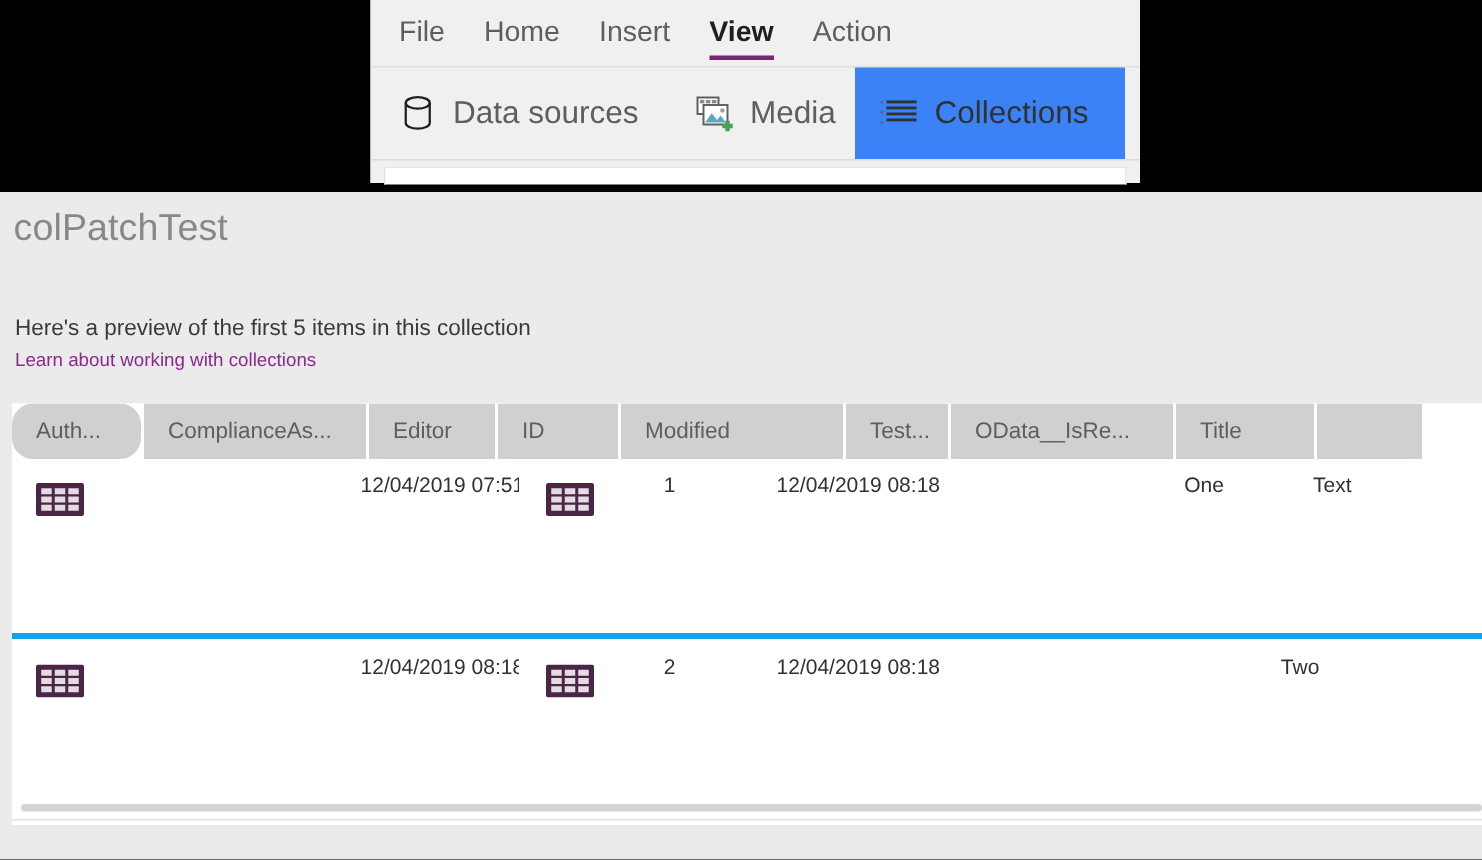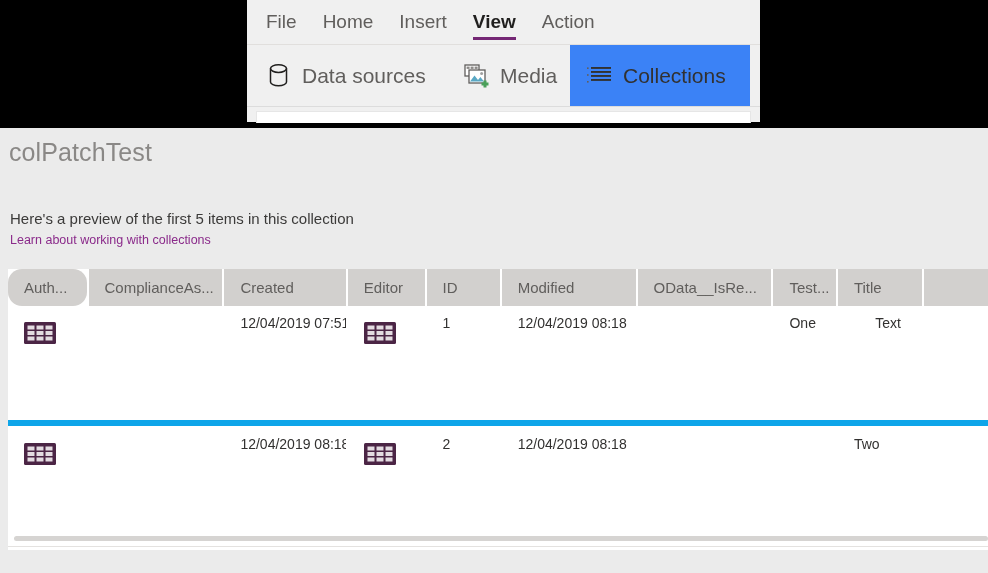--- a/index.html
+++ b/index.html
@@ -190,21 +190,21 @@
     cursor: pointer;
   }
   .row {
     position: absolute;
     left: 0;
     width: 980px;
     height: 120px;
     display: flex;
     box-sizing: border-box;
   }
-  #row-0 { top: 37px; border-bottom: 6px solid #0ea5e9; justify-content: flex-end; }
+  #row-0 { top: 37px; border-bottom: 4px solid #0ea5e9; justify-content: flex-end; }
   #row-1 { top: 158px; border-bottom: 1px solid #e4e2e0; }
   .td {
     height: 120px;
     margin-right: 2px;
     box-sizing: border-box;
     padding: 9px 0 0 16px;
     font-size: 14px;
     color: #323130;
     white-space: nowrap;
     overflow: hidden;
@@ -314,26 +314,25 @@
   <div id="page-title">colPatchTest</div>
 
   <div id="preview-caption">Here's a preview of the first 5 items in this collection</div>
   <a id="learn-link" href="#">Learn about working with collections</a>
 
   <div id="table-wrap">
 
     <div id="table-header">
       <div class="th c0">Auth...</div>
       <div class="th c1">ComplianceAs...</div>
-      <div class="th c2">Created</div>
       <div class="th c3">Editor</div>
       <div class="th c4">ID</div>
       <div class="th c5">Modified</div>
+      <div class="th c7">Test...</div>
       <div class="th c6">OData__IsRe...</div>
-      <div class="th c7">Test...</div>
       <div class="th c8">Title</div>
       <div class="th c9"></div>
     </div>
 
     <div class="row" id="row-0">
       <div class="td c0">
         <span class="grid-icon">
           <svg width="32" height="22" viewBox="0 0 32 22">
             <rect x="0" y="0" width="32" height="22" rx="1.5" fill="#4b2545"></rect>
             <rect x="3.5" y="3.5" width="7" height="4" fill="#e3dce1"></rect>

